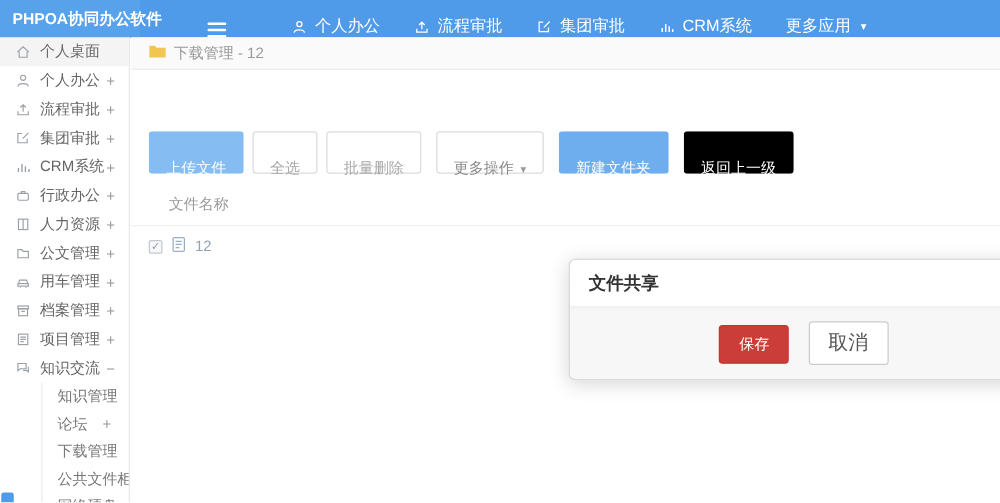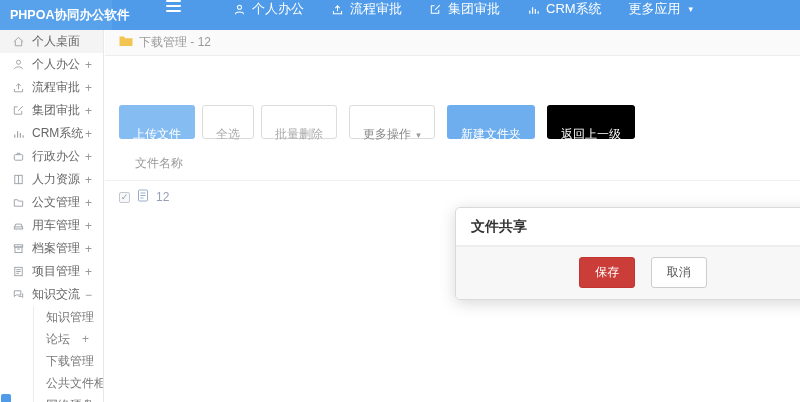--- a/index.html
+++ b/index.html
@@ -2,21 +2,21 @@
 <html><head>
 <meta charset="utf-8">
 <style>
   * { margin:0; padding:0; box-sizing:border-box; }
   html,body { width:800px; height:402px; overflow:hidden; background:#fff;
     font-family:"Liberation Sans","DejaVu Sans",sans-serif; font-size:12px; color:#666; }
   .app { position:relative; width:800px; height:402px; overflow:hidden; }
 
   
   .topnav { position:absolute; top:0; left:0; right:0; height:30px; background:#4F9BE9;
-    display:flex; align-items:flex-start; color:#fff;gap:26px; }
+    display:flex; align-items:flex-end; color:#fff;gap:26px; }
   .logo { width:112px; height:30px; line-height:30px; padding-left:10px; background:#58A2EB;
     font-weight:bold; font-size:12.5px; white-space:nowrap; }
   .hamburger { margin-left:28px; display:flex; flex-direction:column; gap:3px; cursor:pointer; }
   .hamburger i { display:block; width:15px; height:2px; background:#fff; border-radius:1px; }
   .topmenu { display:flex; align-items:center; margin-left:26px; gap:27px; font-size:13px; }
   .nav-item { display:flex; align-items:center; gap:6px; cursor:pointer; white-space:nowrap; }
   .nav-item svg { display:block; }
   .caret { font-size:9px; line-height:1; margin-left:2px; }
 
   
@@ -63,21 +63,21 @@
   .field-row textarea { width:223px; height:48px; border:1px solid #ccc; border-radius:3px;
     background:#fdfdfd; resize:both; outline:none; padding:4px 6px;
     font-family:"Liberation Sans","DejaVu Sans",sans-serif; }
   .select-link { display:inline-block; margin:7px 0 11px 48px; color:#4A96E8; cursor:pointer; }
   .modal-foot { background:#f7f7f7; border-top:1px solid #efefef; padding:10px 0 11px;
     text-align:center; border-radius:0 0 5px 5px; }
   .btn-save { background:#CB3D38; border:1px solid #c23630; color:#fff; border-radius:3px;
     padding:6px 15px; font-size:12px; margin-right:12px; cursor:pointer;
     font-family:"Liberation Sans","DejaVu Sans",sans-serif; }
   .btn-cancel { background:#fff; border:1px solid #ccc; color:#555; border-radius:3px;
-    padding:6px 15px; font-size:12px; cursor:pointer;
+    padding:6px 15px; font-size:16px; cursor:pointer;
     font-family:"Liberation Sans","DejaVu Sans",sans-serif; }
 
   .float-widget { position:absolute; left:1px; bottom:0; width:10px; height:8px;
     background:#4F9BE9; border-radius:2px 2px 0 0; }
 </style>
 </head>
 <body>
 
 <div class="app">
 

